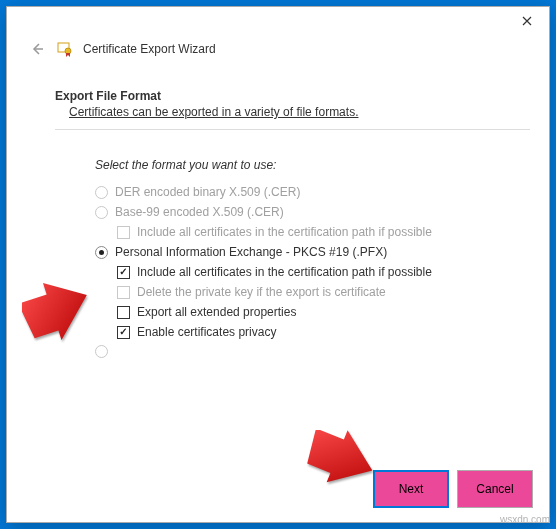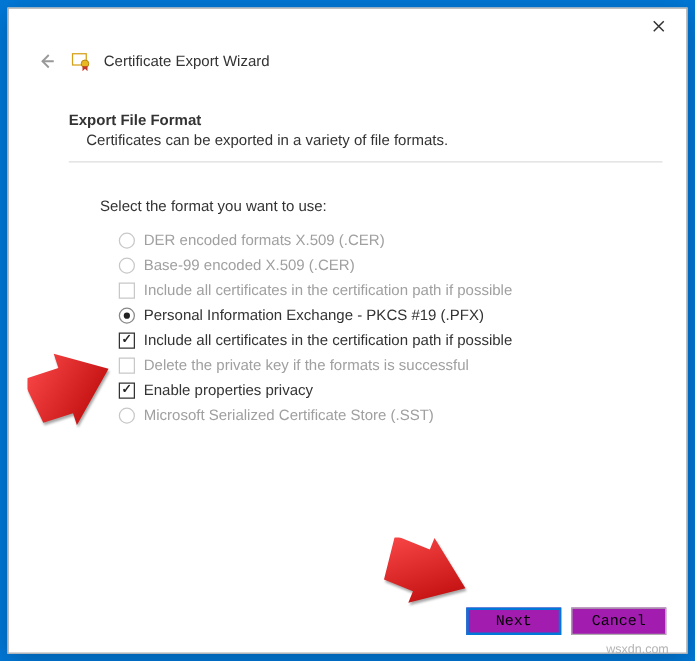--- a/index.html
+++ b/index.html
@@ -51,30 +51,30 @@
     .wizard-title {
       font-size: 12px;
       color: #333;
     }
     .content {
       flex: 1;
       padding: 20px 19px 10px 48px;
       color: #333;
     }
     .section-title { font-weight: 600; font-size: 12px; }
-    .section-desc { font-size: 12px; margin: 2px 0 0 14px; }
-    .format-intro { margin: 28px 0 10px 25px; font-size: 12px; }
+    .section-desc { font-size: 12px; margin: 2px 0 0 14px; text-decoration: underline; }
+    .format-intro { margin: 28px 0 10px 40px; font-size: 12px; font-style: italic; }
     .options { margin-left: 40px; }
     .opt-row {
       display: flex; align-items: center;
       padding: 3px 0;
       gap: 7px;
       font-size: 12px;
     }
-    .sub-opt { }
+    .sub-opt { margin-left: 22px; }
     .disabled { color: #a0a0a0; }
     .radio {
       width: 13px; height: 13px; border-radius: 50%;
       border: 1px solid #888; background: #fff;
       display: inline-flex; align-items: center; justify-content: center;
       flex-shrink: 0;
     }
     .radio.disabled { border-color: #c8c8c8; }
     .radio.selected::after {
       content: ""; width: 5px; height: 5px; border-radius: 50%;
@@ -88,40 +88,39 @@
       font-size: 10px; line-height: 1;
     }
     .checkbox.disabled { border-color: #c8c8c8; }
     .checkbox.checked::after { content: "✓"; color: #222; font-weight: bold; }
     .footer {
       display: flex; justify-content: flex-end;
       gap: 8px;
       padding: 10px 16px 14px 16px;
     }
     .btn {
-      min-width: 76px; height: 22px;
+      min-width: 76px; height: 38px;
       border: 1px solid #adadad;
-      background: #a21caf;
+      background: #ec4899;
       font-size: 12px;
       cursor: pointer;
-      font-family: Liberation Mono, monospace;
     }
     .btn.primary { border: 2px solid #0078d7; }
     hr.divider {
       border: none; border-top: 1px solid #ddd;
       margin: 10px 0 0 0;
     }
     
     .arrow {
       position: absolute;
       pointer-events: none;
     }
     .arrow svg { filter: drop-shadow(1px 2px 1px rgba(0,0,0,.35)); }
     .watermark {
-      position: absolute; bottom: 4px; right: 21px;
+      position: absolute; bottom: 4px; right: 6px;
       font-size: 10px; color: #b3b3b3;
     }
   </style>
 </head>
 <body>
 
 <div class="window">
 
   <div class="titlebar">
     <div class="close-btn">
@@ -150,21 +149,21 @@
     <div class="section-title">Export File Format</div>
     <div class="section-desc">Certificates can be exported in a variety of file formats.</div>
     <hr class="divider">
 
     <div class="format-intro">Select the format you want to use:</div>
 
     <div class="options">
 
       <div class="opt-row disabled">
         <span class="radio disabled"></span>
-        <span>DER encoded formats X.509 (.CER)</span>
+        <span>DER encoded binary X.509 (.CER)</span>
       </div>
 
       <div class="opt-row disabled">
         <span class="radio disabled"></span>
         <span>Base-99 encoded X.509 (.CER)</span>
       </div>
 
       <div class="opt-row sub-opt disabled">
         <span class="checkbox disabled"></span>
         <span>Include all certificates in the certification path if possible</span>
@@ -173,30 +172,33 @@
       <div class="opt-row">
         <span class="radio selected"></span>
         <span>Personal Information Exchange - PKCS #19 (.PFX)</span>
       </div>
       <div class="opt-row sub-opt">
         <span class="checkbox checked"></span>
         <span>Include all certificates in the certification path if possible</span>
       </div>
       <div class="opt-row sub-opt disabled">
         <span class="checkbox disabled"></span>
-        <span>Delete the private key if the formats is successful</span>
+        <span>Delete the private key if the export is certificate</span>
+      </div>
+      <div class="opt-row sub-opt">
+        <span class="checkbox"></span>
+        <span>Export all extended properties</span>
       </div>
       <div class="opt-row sub-opt">
         <span class="checkbox checked"></span>
-        <span>Enable properties privacy</span>
+        <span>Enable certificates privacy</span>
       </div>
 
       <div class="opt-row disabled">
         <span class="radio disabled"></span>
-        <span>Microsoft Serialized Certificate Store (.SST)</span>
       </div>
 
     </div>
   </div>
 
   <div class="footer">
     <button class="btn primary">Next</button>
     <button class="btn">Cancel</button>
   </div>
 

